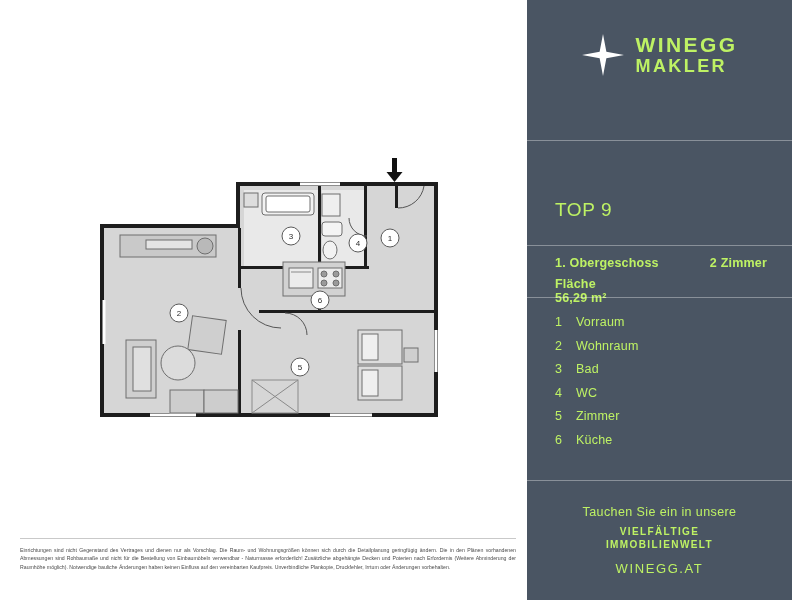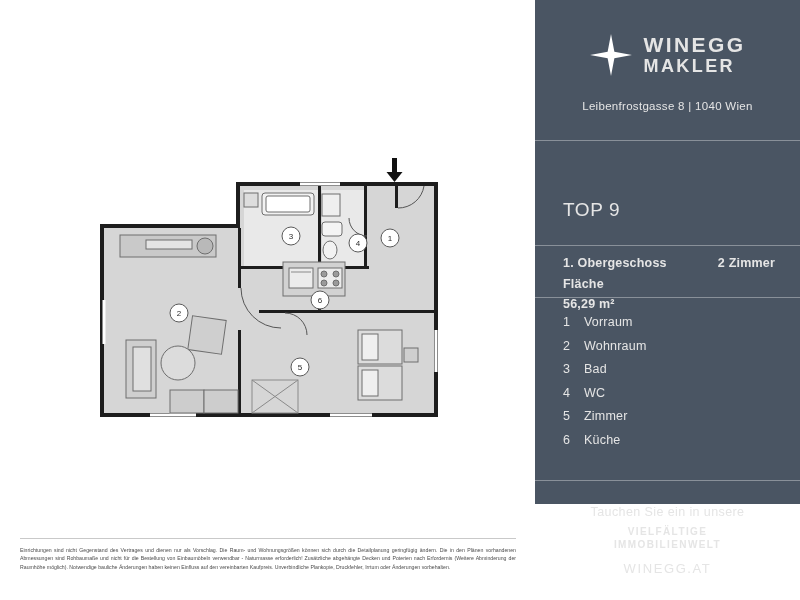--- a/index.html
+++ b/index.html
@@ -7,24 +7,24 @@
   body {
     width: 800px; height: 600px;
     font-family: "Liberation Sans", sans-serif;
     background: #ffffff;
     overflow: hidden;
   }
   .page { position: relative; width: 800px; height: 600px; }
 
   
   .panel {
-    position: absolute; top: 0; right: 0;
-    width: 265px; height: 504px;
+    position: absolute; top: 0; right: 8px;
+    width: 265px; height: 600px;
     background: #4a5563;
-    color: #e5e5e5;
+    color: #bef264;
   }
   .brand {
     position: absolute; top: 34px; left: 0; width: 265px;
     display: flex; align-items: center; justify-content: center;
     gap: 12px;
   }
   .brand-star { width: 42px; height: 42px; flex: none; }
   .brand-text {
     line-height: 1.08;
     letter-spacing: 2.4px;
@@ -45,21 +45,21 @@
   .rule-3 { top: 297px; }
   .rule-4 { top: 480px; }
 
   .top-title {
     position: absolute; top: 199px; left: 28px;
     font-size: 19px; font-weight: normal; letter-spacing: .6px;
   }
   .kv {
     position: absolute; left: 28px; width: 212px;
     display: flex; justify-content: space-between;
-    font-size: 12.5px; font-weight: bold; letter-spacing: .2px; gap: 6px;
+    font-size: 12.5px; font-weight: bold; letter-spacing: .2px;
   }
   .kv-1 { top: 256px; }
   .kv-2 { top: 277px; flex-direction: column; }
 
   .legend {
     position: absolute; top: 315px; left: 28px; width: 215px;
   }
   .legend-row {
     display: flex; align-items: baseline;
     font-size: 12.5px; margin-bottom: 9.5px; letter-spacing: .2px;
@@ -260,21 +260,20 @@
     <div class="brand">
       <svg class="brand-star" viewBox="0 0 40 40">
         <path d="M20 0 L23.2 16.8 L40 20 L23.2 23.2 L20 40 L16.8 23.2 L0 20 L16.8 16.8 Z" fill="#ffffff"></path>
       </svg>
       <div class="brand-text">
         <div class="l1">WINEGG</div>
         <div class="l2">MAKLER</div>
       </div>
     </div>
 
-    <div class="panel-address">Leibenfrostgasse 8 | 1040 Wien</div>
 
     <div class="panel-rule rule-1"></div>
 
     <div class="top-title">TOP 9</div>
 
     <div class="panel-rule rule-2"></div>
 
     <div class="kv kv-1">
       <span>1. Obergeschoss</span>
       <span>2 Zimmer</span>

